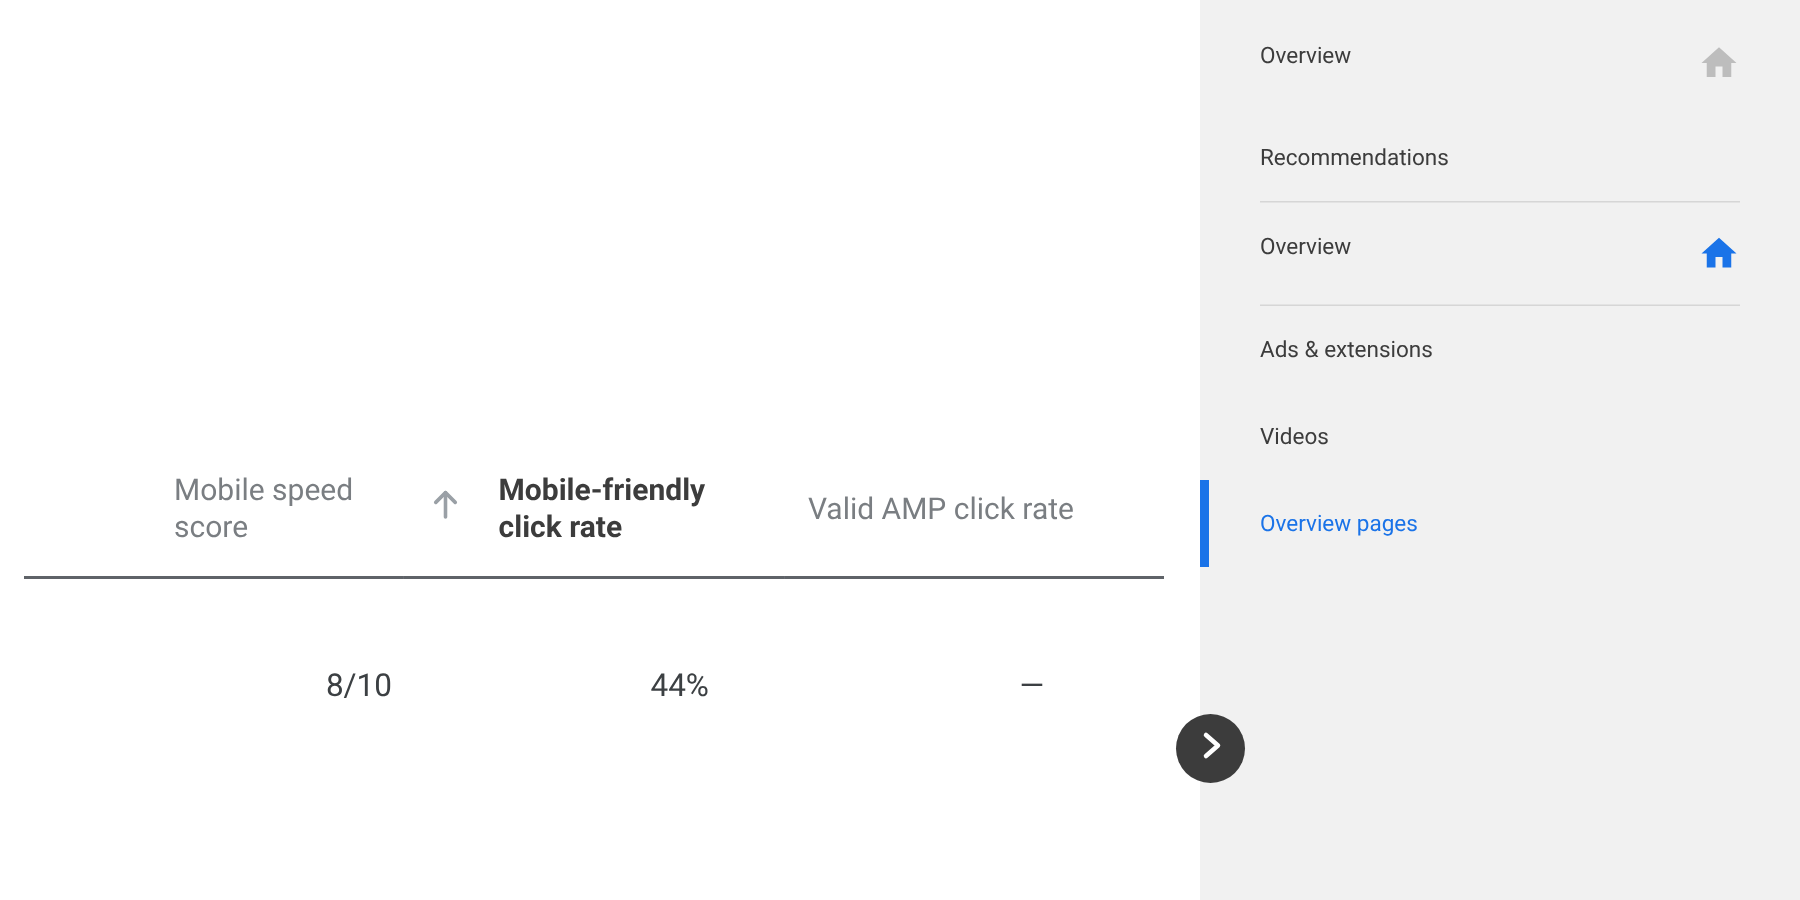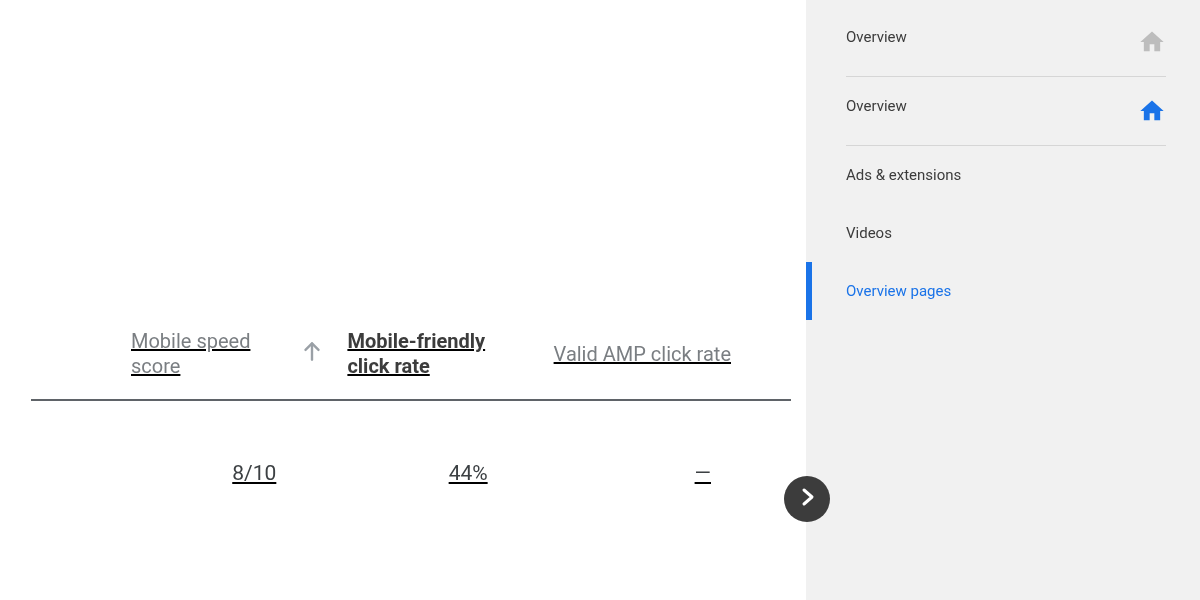--- a/index.html
+++ b/index.html
@@ -13,22 +13,21 @@
     height: 600px;
     background: #fff;
     display: flex;
     overflow: hidden;
     position: relative;
   }
   .main {
     flex: 0 0 800px;
     display: flex;
     flex-direction: column;
-    padding: 15px;
-    text-decoration: underline;
+    padding: 0;
   }
   .spacer-top {
     flex: 0 0 300px;
   }
   .table-wrap {
     padding: 0 0 0 16px;
   }
   table.data {
     width: 760px;
     border-collapse: collapse;
@@ -204,20 +203,23 @@
 
   <div class="nav-item">
     <span class="label">Overview</span>
     <span class="home-icon">
       <svg viewBox="0 0 24 24" class="home-svg-gray">
           <path d="M12 3 L2 12 H5 V20 H10 V14 H14 V20 H19 V12 H22 Z"></path>
         </svg>
     </span>
   </div>
 
+  <div class="nav-item">
+    <span class="label">Recommendations</span>
+  </div>
 
   <div class="nav-divider"></div>
 
   <div class="nav-item">
     <span class="label">Overview</span>
     <span class="home-icon">
       <svg viewBox="0 0 24 24" class="home-svg-blue">
           <path d="M12 3 L2 12 H5 V20 H10 V14 H14 V20 H19 V12 H22 Z"></path>
         </svg>
     </span>

